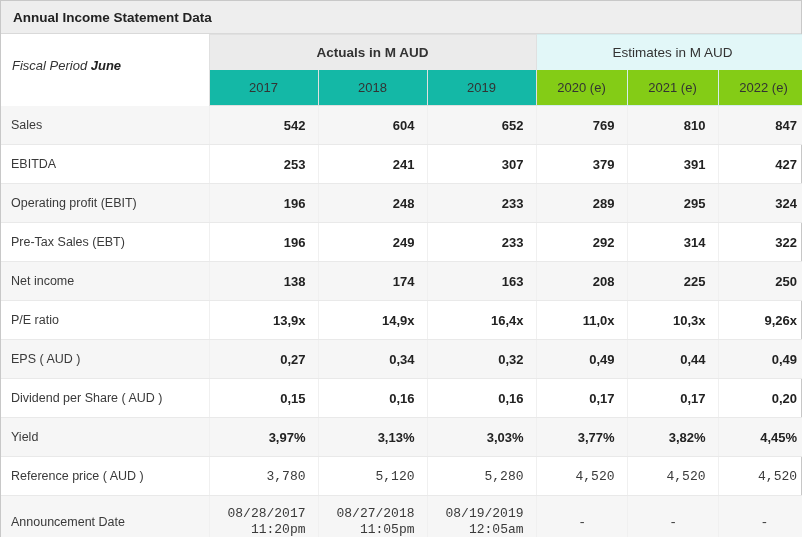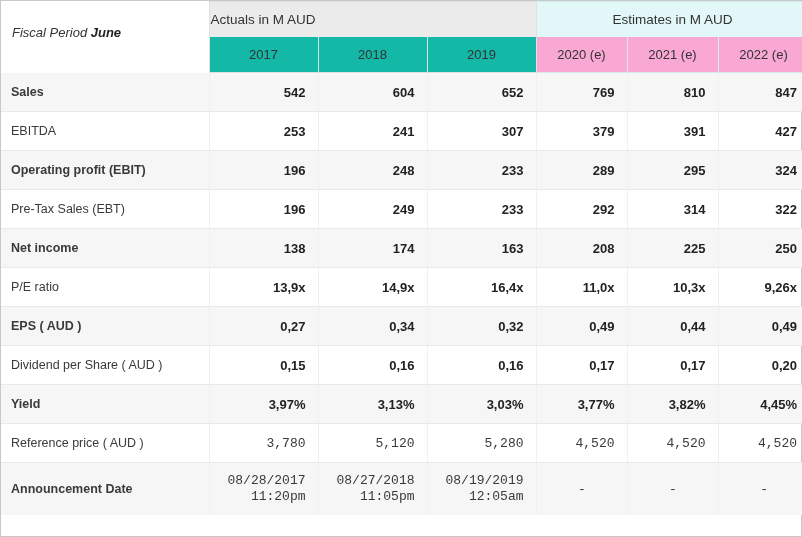--- a/index.html
+++ b/index.html
@@ -43,47 +43,48 @@
   table.fin col.lbl { width: 208px; }
   table.fin col.act { width: 109px; }
   table.fin col.est { width: 91px; }
 
   .grp-blank {
     border: none;
     background: #ffffff;
   }
   .grp-actual {
     background: #ebebeb;
-    text-align: left;
+    text-align: center;
     font-size: 13.5px;
     color: #333333;
     height: 33px;
     border: 1px solid #e0e0e0;
     border-bottom: none;
+    font-weight: bold;
   }
   .grp-est {
     background: #e2f7f8;
     text-align: center;
     font-size: 13.5px;
     color: #333333;
     height: 33px;
     border: 1px solid #d5ecee;
     border-bottom: none;
   }
   .yr-act {
     background: #14b8a6;
     text-align: center;
     height: 33px;
     font-size: 13px;
     color: #333333;
     border: 1px solid #e0e0e0;
     border-top: none;
   }
   .yr-est {
-    background: #f9a8d4;
+    background: #84cc16;
     text-align: center;
     height: 33px;
     font-size: 13px;
     color: #333333;
     border: 1px solid #d5ecee;
     border-top: none;
   }
   .fiscal {
     padding-left: 10px;
     font-size: 13px;
@@ -109,32 +110,33 @@
     text-align: right;
     padding-right: 12px;
     height: 36px;
     font-size: 13px;
     border-bottom: 1px solid #e9e9e9;
     border-left: 1px solid #f0f0f0;
     color: #222222;
   }
   td.val.bold { font-weight: bold; }
   td.val.plain { font-weight: normal; color: #3a3a3a; font-family: Liberation Mono, monospace; }
-  tr.zebra td { background: #f6f6f6; font-weight: bold; }
+  tr.zebra td { background: #f6f6f6; }
   tr.zebra td.val { background: #f6f6f6; }
   td.val.center { text-align: center; padding-right: 0; }
   .two-line { line-height: 16px; text-align: right; padding-right: 12px; }
   tr.tall td { height: 50px; }
   .last-row td { border-bottom: none; }
 </style>
 </head>
 <body>
 
 <div class="panel">
 
+  <div class="panel-title">Annual Income Statement Data</div>
 
   <table class="fin">
     <colgroup>
       <col class="lbl">
         <col class="act">
         <col class="act">
         <col class="act">
         <col class="est">
         <col class="est">
         <col class="est">

